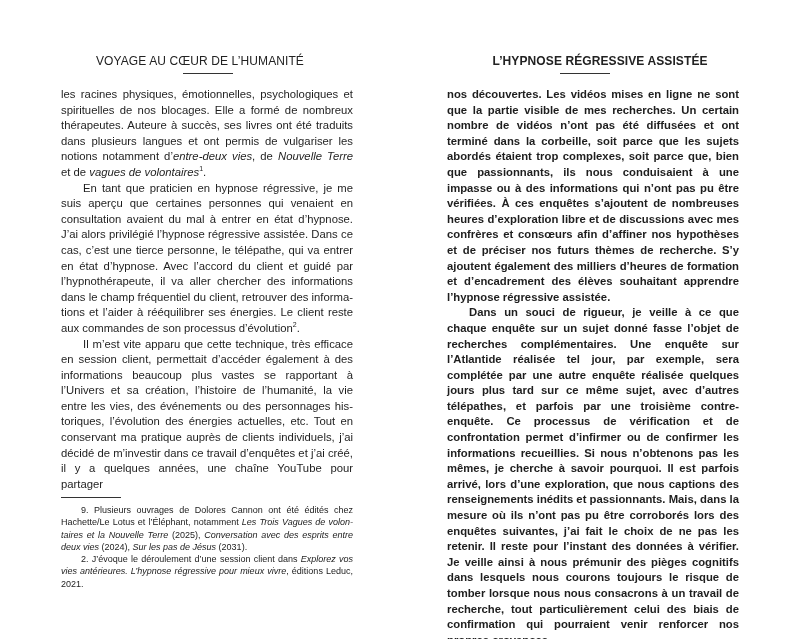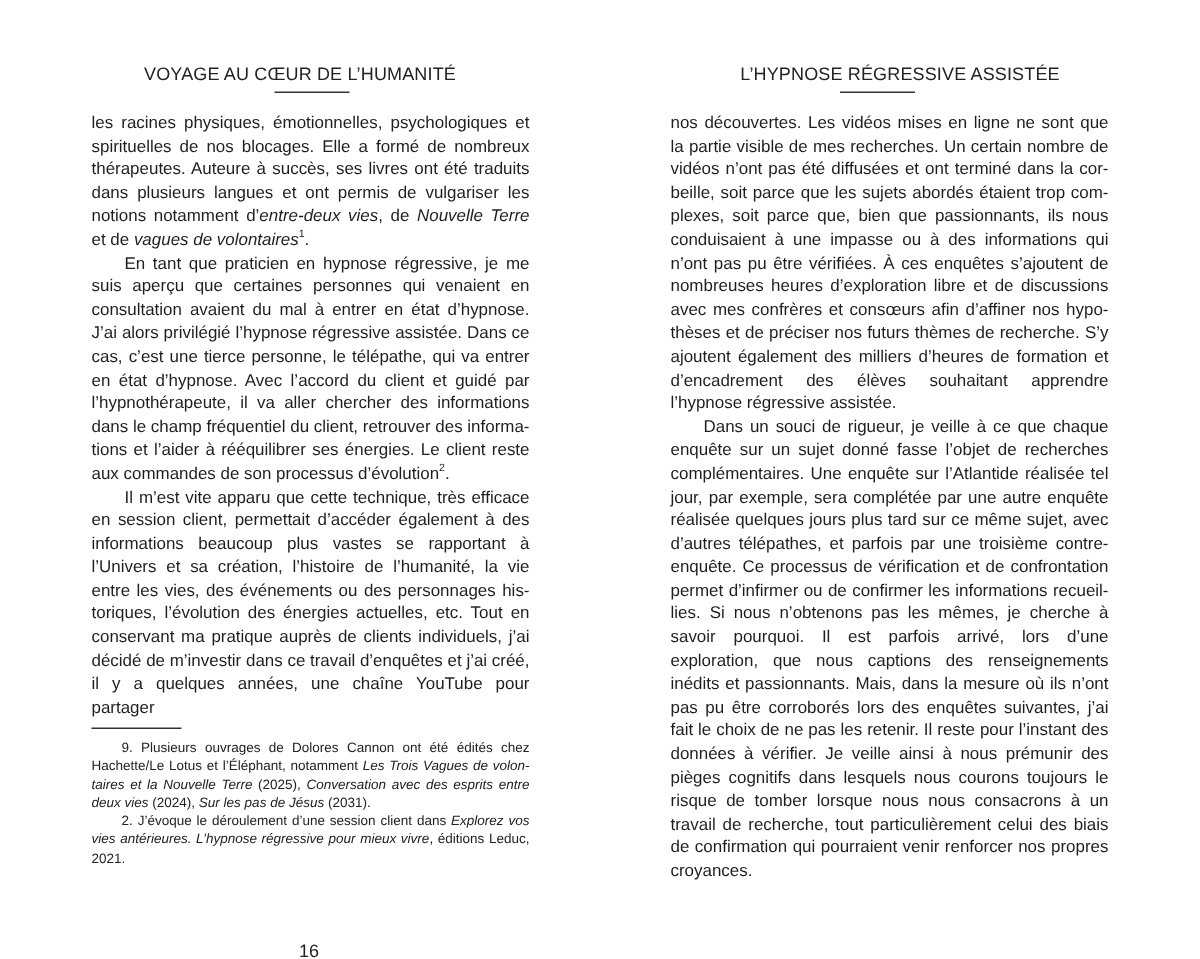--- a/index.html
+++ b/index.html
@@ -1,19 +1,19 @@
 <!DOCTYPE html>
 <html><head>
 <meta charset="utf-8">
 <style>
   html, body { margin:0; padding:0; background:#ffffff; }
   body { width:800px; height:639px; position:relative; overflow:hidden; color:#1e1e1e; }
-  .page { position:absolute; top:4px; width:400px; height:517px; }
+  .page { position:absolute; top:16px; width:400px; height:517px; }
   .page.left { left:0; }
-  .page.right { left:400px; }
+  .page.right { left:400px;font-weight:bold; }
   .running-head {
     position:absolute; top:38px; left:0; width:400px; text-align:center;
     font-family:"Liberation Sans", sans-serif; font-size:12px; letter-spacing:0.1px; color:#222;
   }
   .head-rule { position:absolute; top:57px; width:50px; height:1px; background:#333; }
   .page.left .head-rule { left:183px; }
   .page.right .head-rule { left:160px; }
   .body-text {
     position:absolute; top:71px; width:292px;
     font-family:"Liberation Sans", sans-serif; font-size:11.3px; line-height:15.6px;

